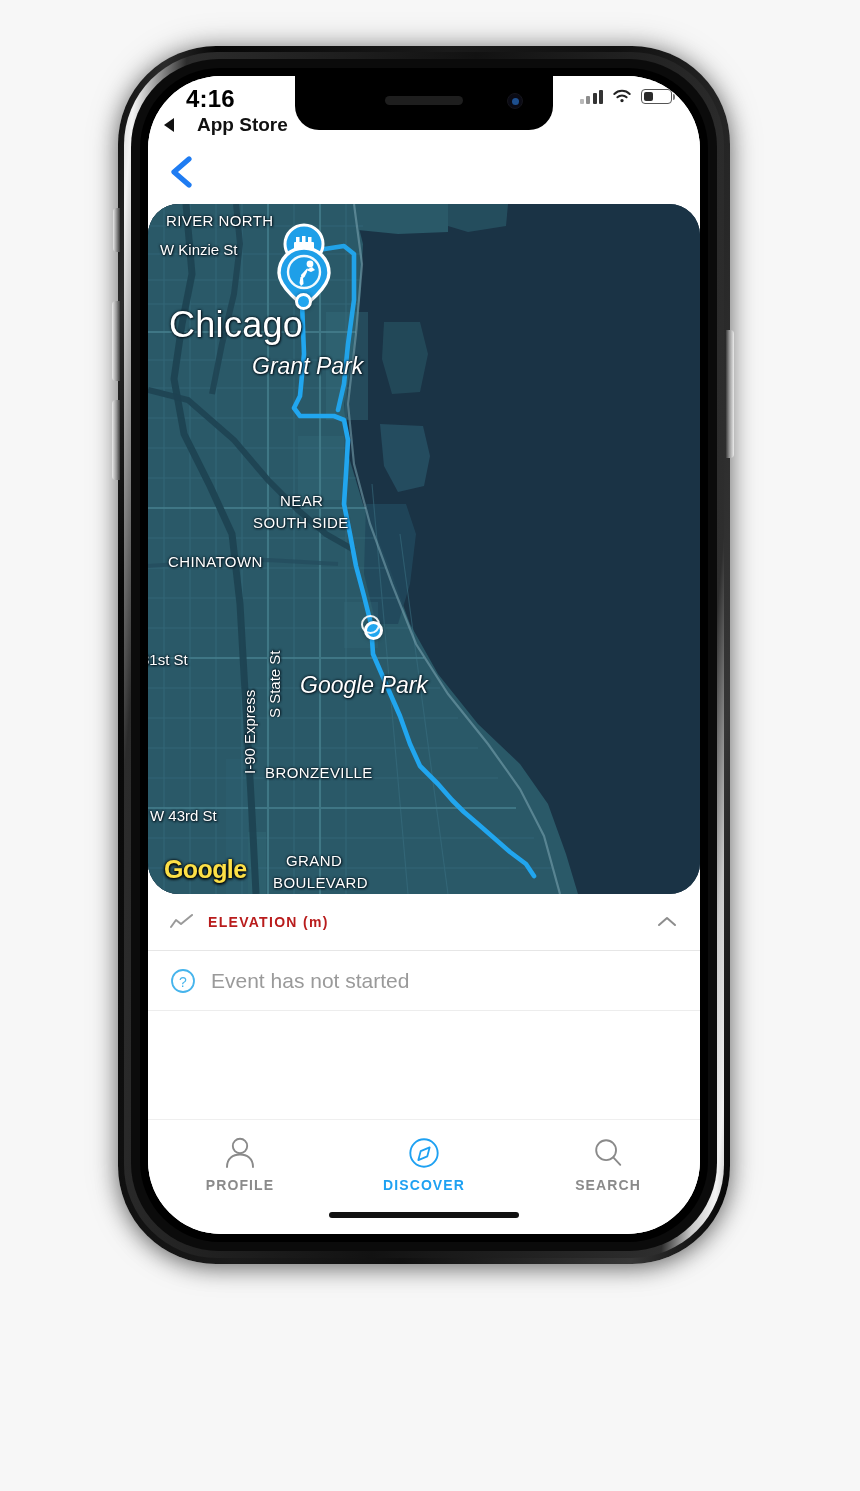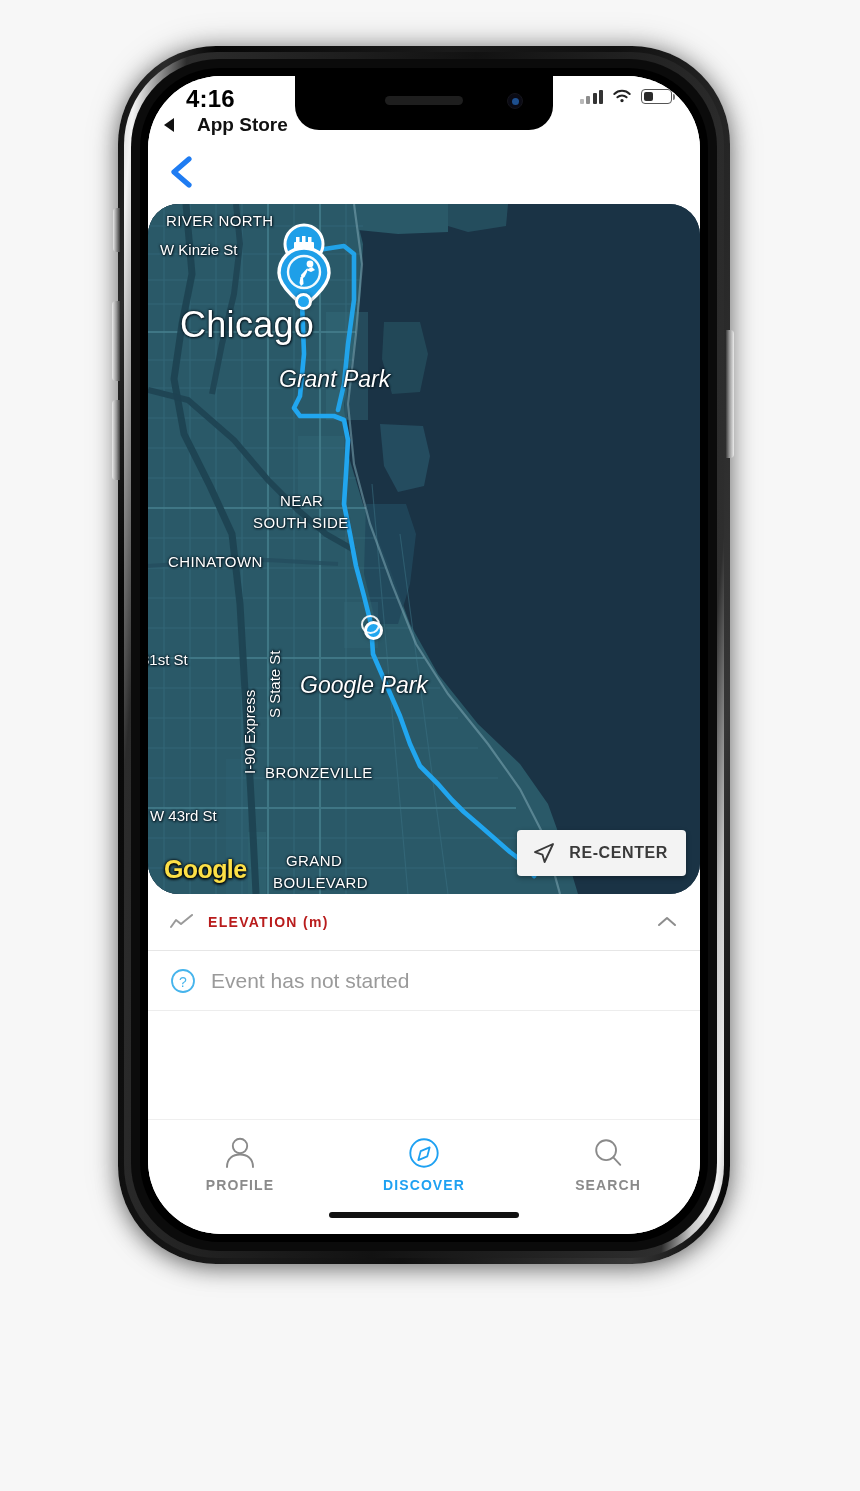--- a/index.html
+++ b/index.html
@@ -359,22 +359,22 @@
         <path id="route" d="M154,98 L156,150 L152,192 L146,204 L152,212 L186,212 L196,216 L200,236
                  L198,270 L196,300 L202,330 L208,362 L216,392 L223,420 L225,450
                  L238,480 L252,512 L262,540 L272,562 L290,580 L304,596 L316,608
                  L330,620 L346,634 L362,648 L378,660 L386,672" stroke="#21a6ef" stroke-width="4.6" fill="none" stroke-linecap="round" stroke-linejoin="round"></path>
 
         <path d="M154,98 L156,60 L170,46 L196,42 L206,50 L206,96 L200,140 L196,180 L190,206" stroke="#21a6ef" stroke-width="4.6" fill="none" stroke-linecap="round" stroke-linejoin="round" opacity="0.95"></path>
       </svg>
 
       <div class="map-label lb-hood" style="left:18px;  top:8px;">RIVER NORTH</div>
       <div class="map-label lb-street" style="left:12px;  top:37px;">W Kinzie St</div>
-      <div class="map-label lb-city" style="left:32px;  top:100px;">Chicago</div>
-      <div class="map-label lb-park" style="left:104px; top:162px;margin-left:27px;">Grant Park</div>
+      <div class="map-label lb-city" style="left:21px;  top:100px;">Chicago</div>
+      <div class="map-label lb-park" style="left:104px; top:149px;">Grant Park</div>
       <div class="map-label lb-hood" style="left:132px; top:288px;">NEAR</div>
       <div class="map-label lb-hood" style="left:105px; top:310px;">SOUTH SIDE</div>
       <div class="map-label lb-hood" style="left:20px;  top:349px;">CHINATOWN</div>
       <div class="map-label lb-street" style="left:-7px;  top:447px;">31st St</div>
       <div class="map-label lb-street rot90" style="left:118px; top:514px;">S State St</div>
       <div class="map-label lb-street rot90" style="left:93px;  top:570px;">I-90 Express</div>
       <div class="map-label lb-park" style="left:152px; top:468px;">Google Park</div>
       <div class="map-label lb-hood" style="left:117px; top:560px;">BRONZEVILLE</div>
       <div class="map-label lb-street" style="left:2px;   top:603px;">W 43rd St</div>
       <div class="map-label lb-hood" style="left:138px; top:648px;">GRAND</div>
@@ -401,26 +401,20 @@
         </g>
       </svg>
 
       <div style="position:absolute;left:147px;top:89px;width:17px;height:17px;border-radius:50%;background:#21a6ef;border:3px solid #fff;box-shadow:0 0 4px rgba(0,0,0,.4);"></div>
 
       <div style="position:absolute;left:216px;top:417px;width:19px;height:19px;border-radius:50%;background:#21a6ef;border:3px solid #fff;box-shadow:0 0 4px rgba(0,0,0,.4);"></div>
       <div style="position:absolute;left:213px;top:411px;width:19px;height:19px;border-radius:50%;border:2.5px solid #fff;opacity:.9;"></div>
 
       <div class="gmaps-logo">Google</div>
 
-      <div class="recenter-btn">
-        <svg width="26" height="26" viewBox="0 0 26 26">
-          <path d="M22 4 L4 12.2 L11.4 14.6 L13.6 22 Z" fill="none" stroke="#3a3a3a" stroke-width="1.9" stroke-linejoin="round"></path>
-        </svg>
-        <span class="rc-label">RE-CENTER</span>
-      </div>
     </div>
 
     <div class="elev-row">
       <svg width="24" height="18" viewBox="0 0 24 18">
         <polyline points="1,14 6,7 11,11 22,2" fill="none" stroke="#9a9a9a" stroke-width="2" stroke-linecap="round" stroke-linejoin="round"></polyline>
         <polyline points="18,2 22,2 22,6" fill="none" stroke="#9a9a9a" stroke-width="2" stroke-linecap="round" stroke-linejoin="round" opacity="0"></polyline>
       </svg>
       <span class="elev-label">ELEVATION (m)</span>
       <svg class="elev-chev" width="22" height="14" viewBox="0 0 22 14">
         <polyline points="3,10 11,3 19,10" fill="none" stroke="#8d8d8d" stroke-width="2" stroke-linecap="round" stroke-linejoin="round"></polyline>

